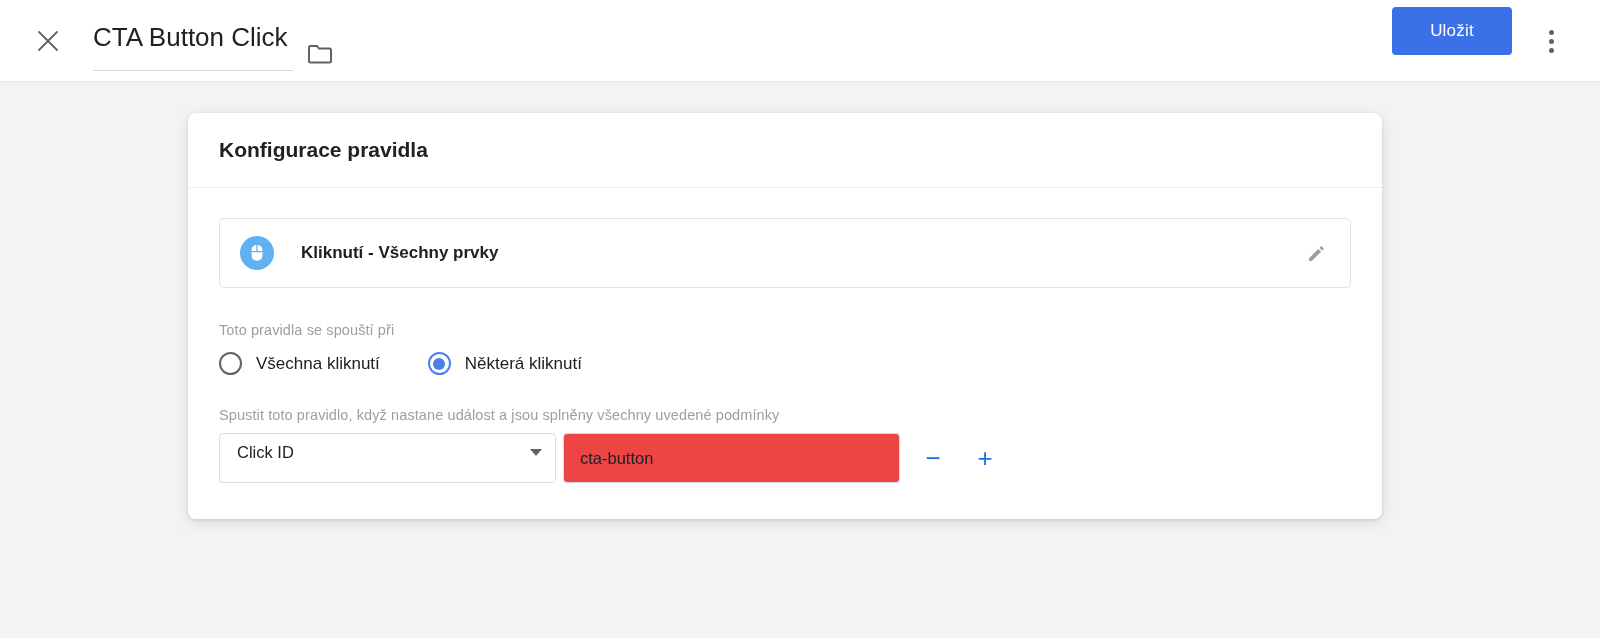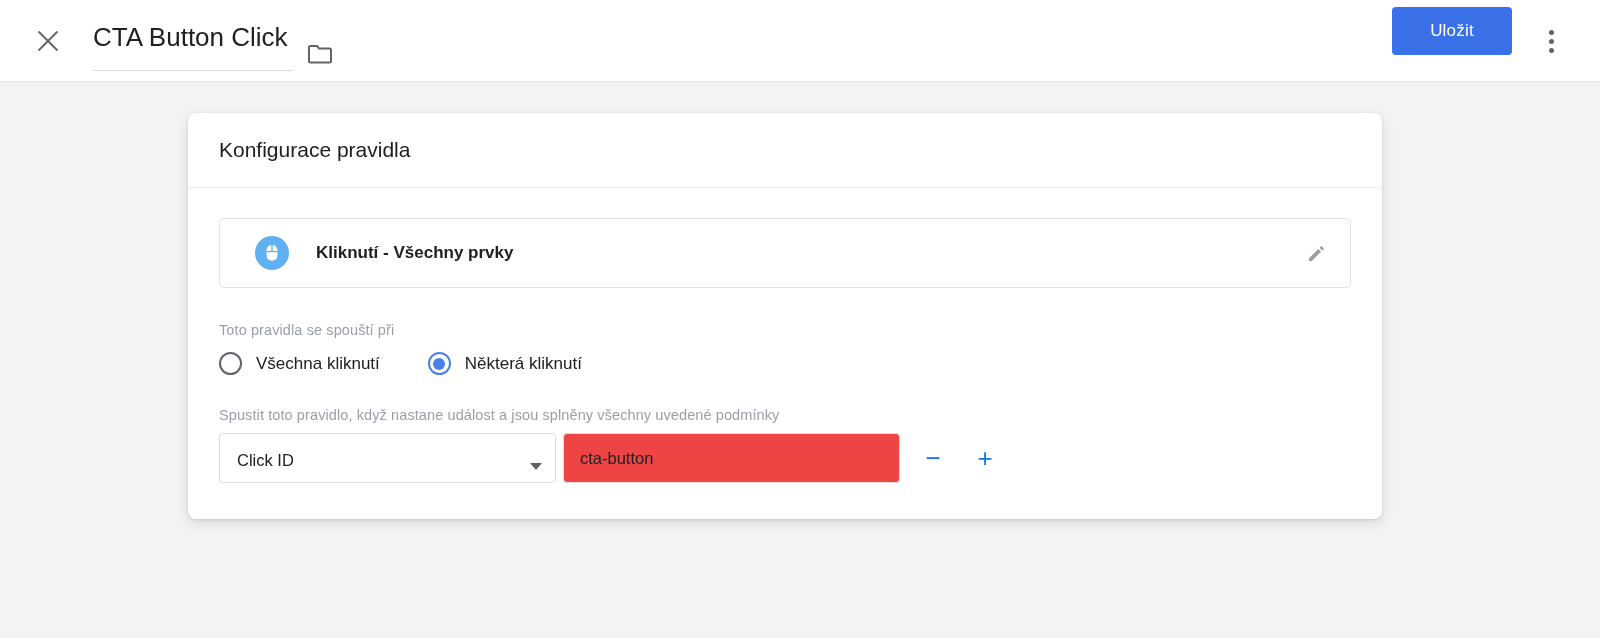--- a/index.html
+++ b/index.html
@@ -64,35 +64,35 @@
     background: #ffffff;
     border-radius: 8px;
     box-shadow: 0 1px 3px rgba(60,64,67,.15), 0 4px 14px rgba(60,64,67,.13);
   }
   .card-header {
     height: 75px;
     display: flex; align-items: center;
     padding: 0 31px;
     border-bottom: 1px solid #eceff1;
   }
-  .card-title { font-size: 21px; color: #202124; }
+  .card-title { font-size: 21px; color: #202124; font-weight: bold; }
   .card-body { padding: 30px 31px 36px 31px; }
 
   .field-label {
     font-size: 14.5px; color: #9aa0a6;
     margin-bottom: 12px; letter-spacing: .1px;
   }
 
   
   .trigger-row {
     height: 70px;
     border: 1px solid #e0e2e5;
     border-radius: 5px;
     display: flex; align-items: center;
-    padding: 0 21px 0 35px;
+    padding: 0 21px 0 20px;
     cursor: pointer;
   }
   .mouse-badge {
     width: 34px; height: 34px; border-radius: 50%;
     background: #61b0f2;
     display: flex; align-items: center; justify-content: center;
     flex: 0 0 auto;
   }
   .trigger-name {
     font-size: 17px; color: #202124; font-weight: bold;
@@ -113,21 +113,21 @@
   }
   .dot-outer.on { border-color: #4d7fe8; }
   .dot-inner { width: 12px; height: 12px; border-radius: 50%; background: #4d7fe8; }
   .radio-text { font-size: 17px; color: #202124; margin-left: 14px; white-space: nowrap; }
 
   
   .cond-label { margin-top: 32px; margin-bottom: 10px; }
   .cond-row { display: flex; align-items: center; }
   .select {
     height: 50px; border: 1px solid #dadce0; border-radius: 4px;
-    background: #fff; display: flex; align-items: flex-end;
+    background: #fff; display: flex; align-items: center;
     padding: 0 13px 12px 17px; cursor: pointer;
   }
   .select .val { font-size: 16.5px; color: #202124; flex: 1 1 auto; white-space: nowrap; }
   .caret {
     width: 0; height: 0; flex: 0 0 auto;
     border-left: 6px solid transparent;
     border-right: 6px solid transparent;
     border-top: 7px solid #5f6368;
   }
   .sel-1 { width: 337px; }

